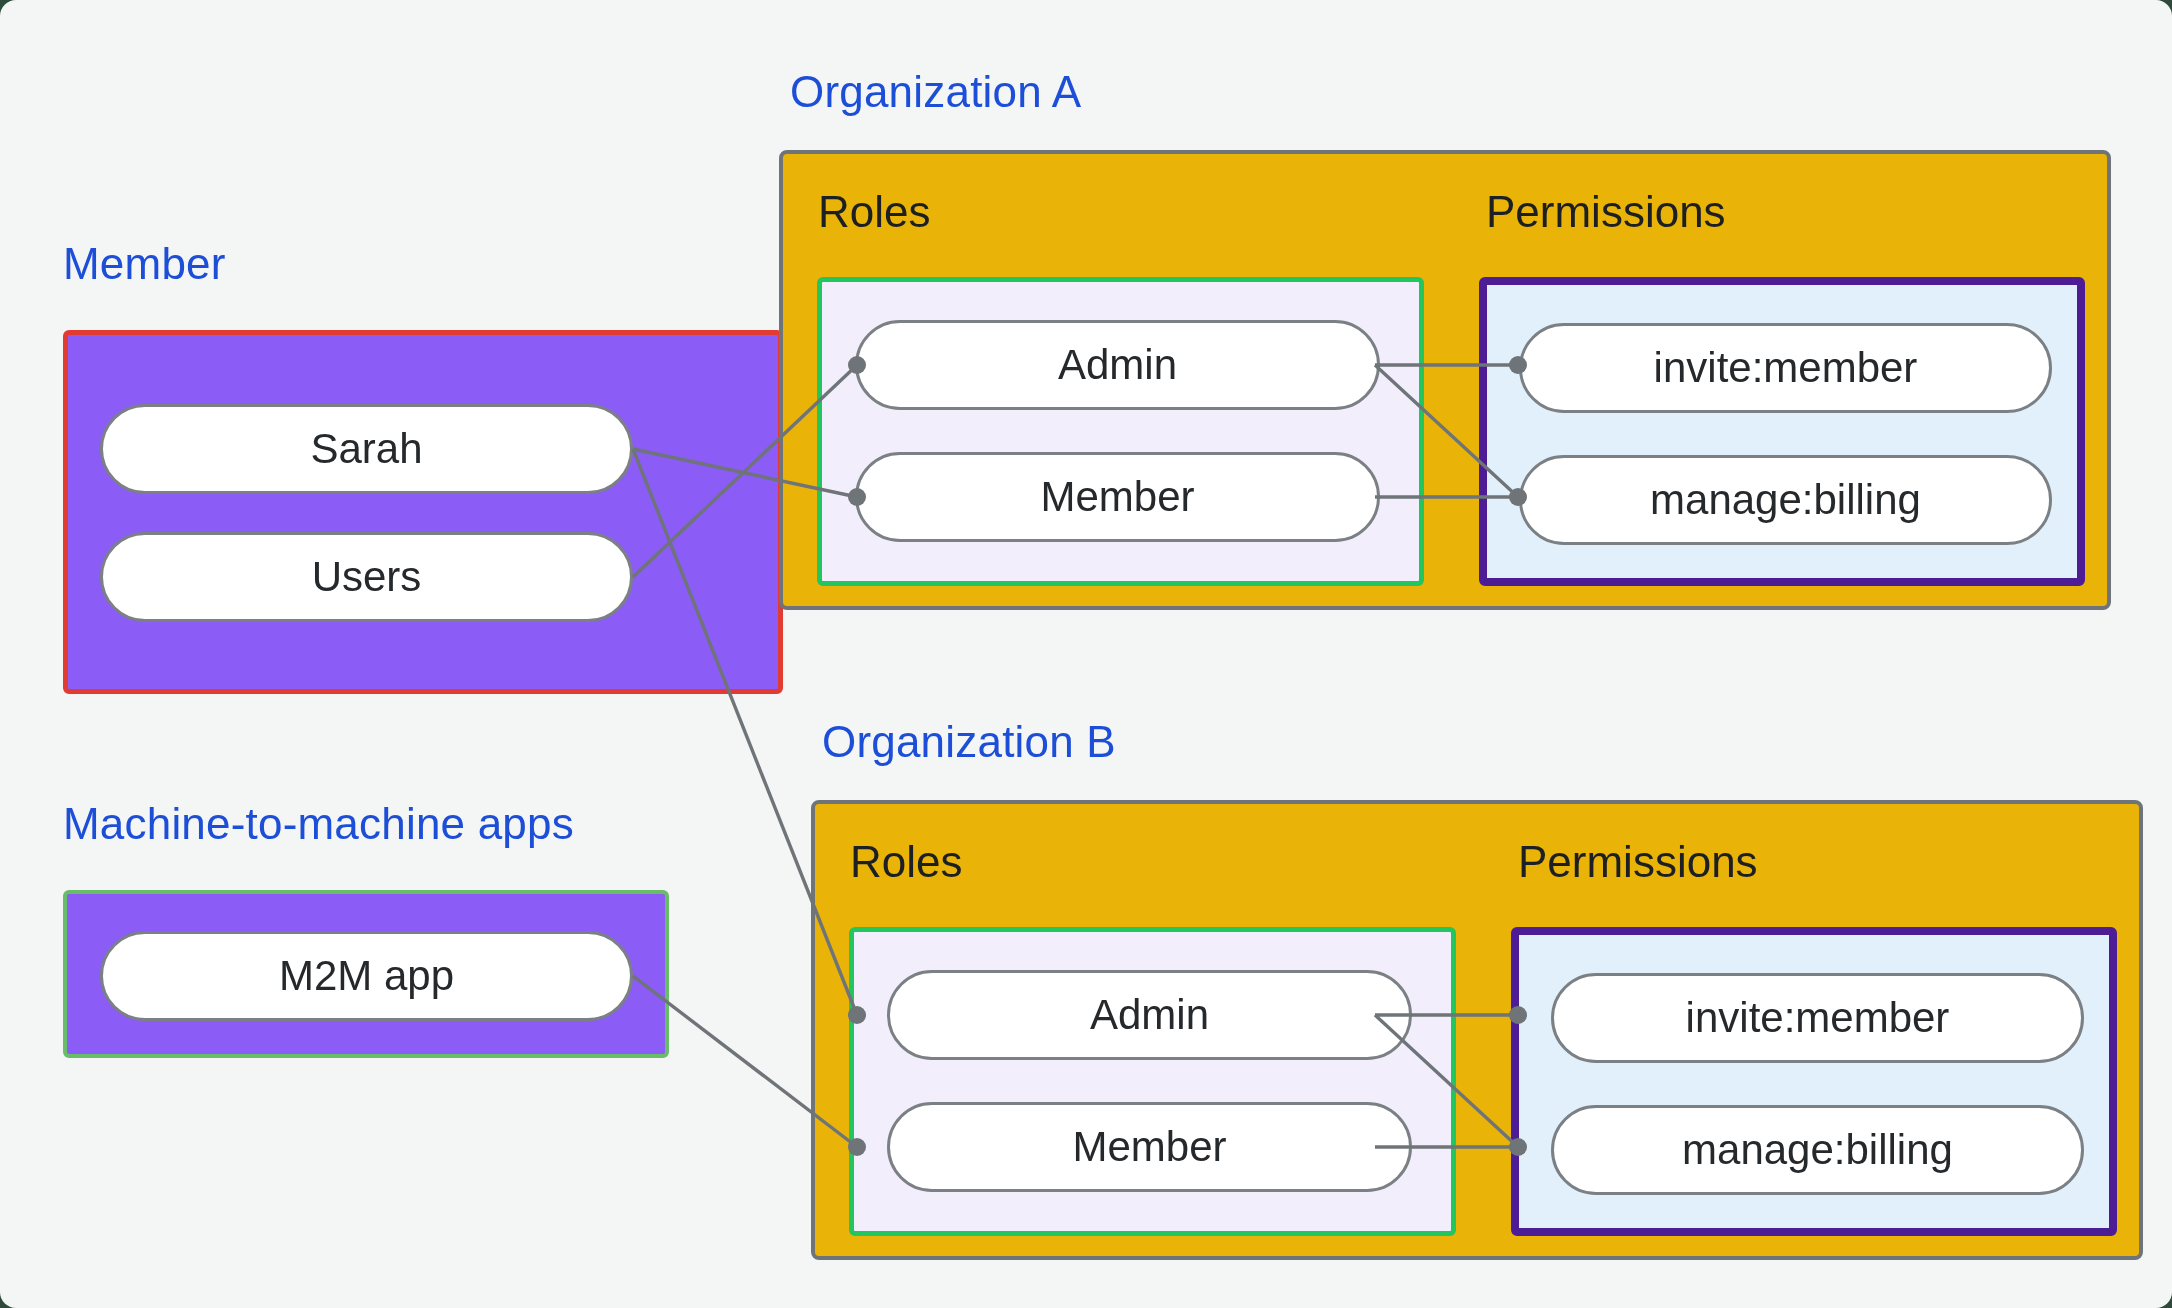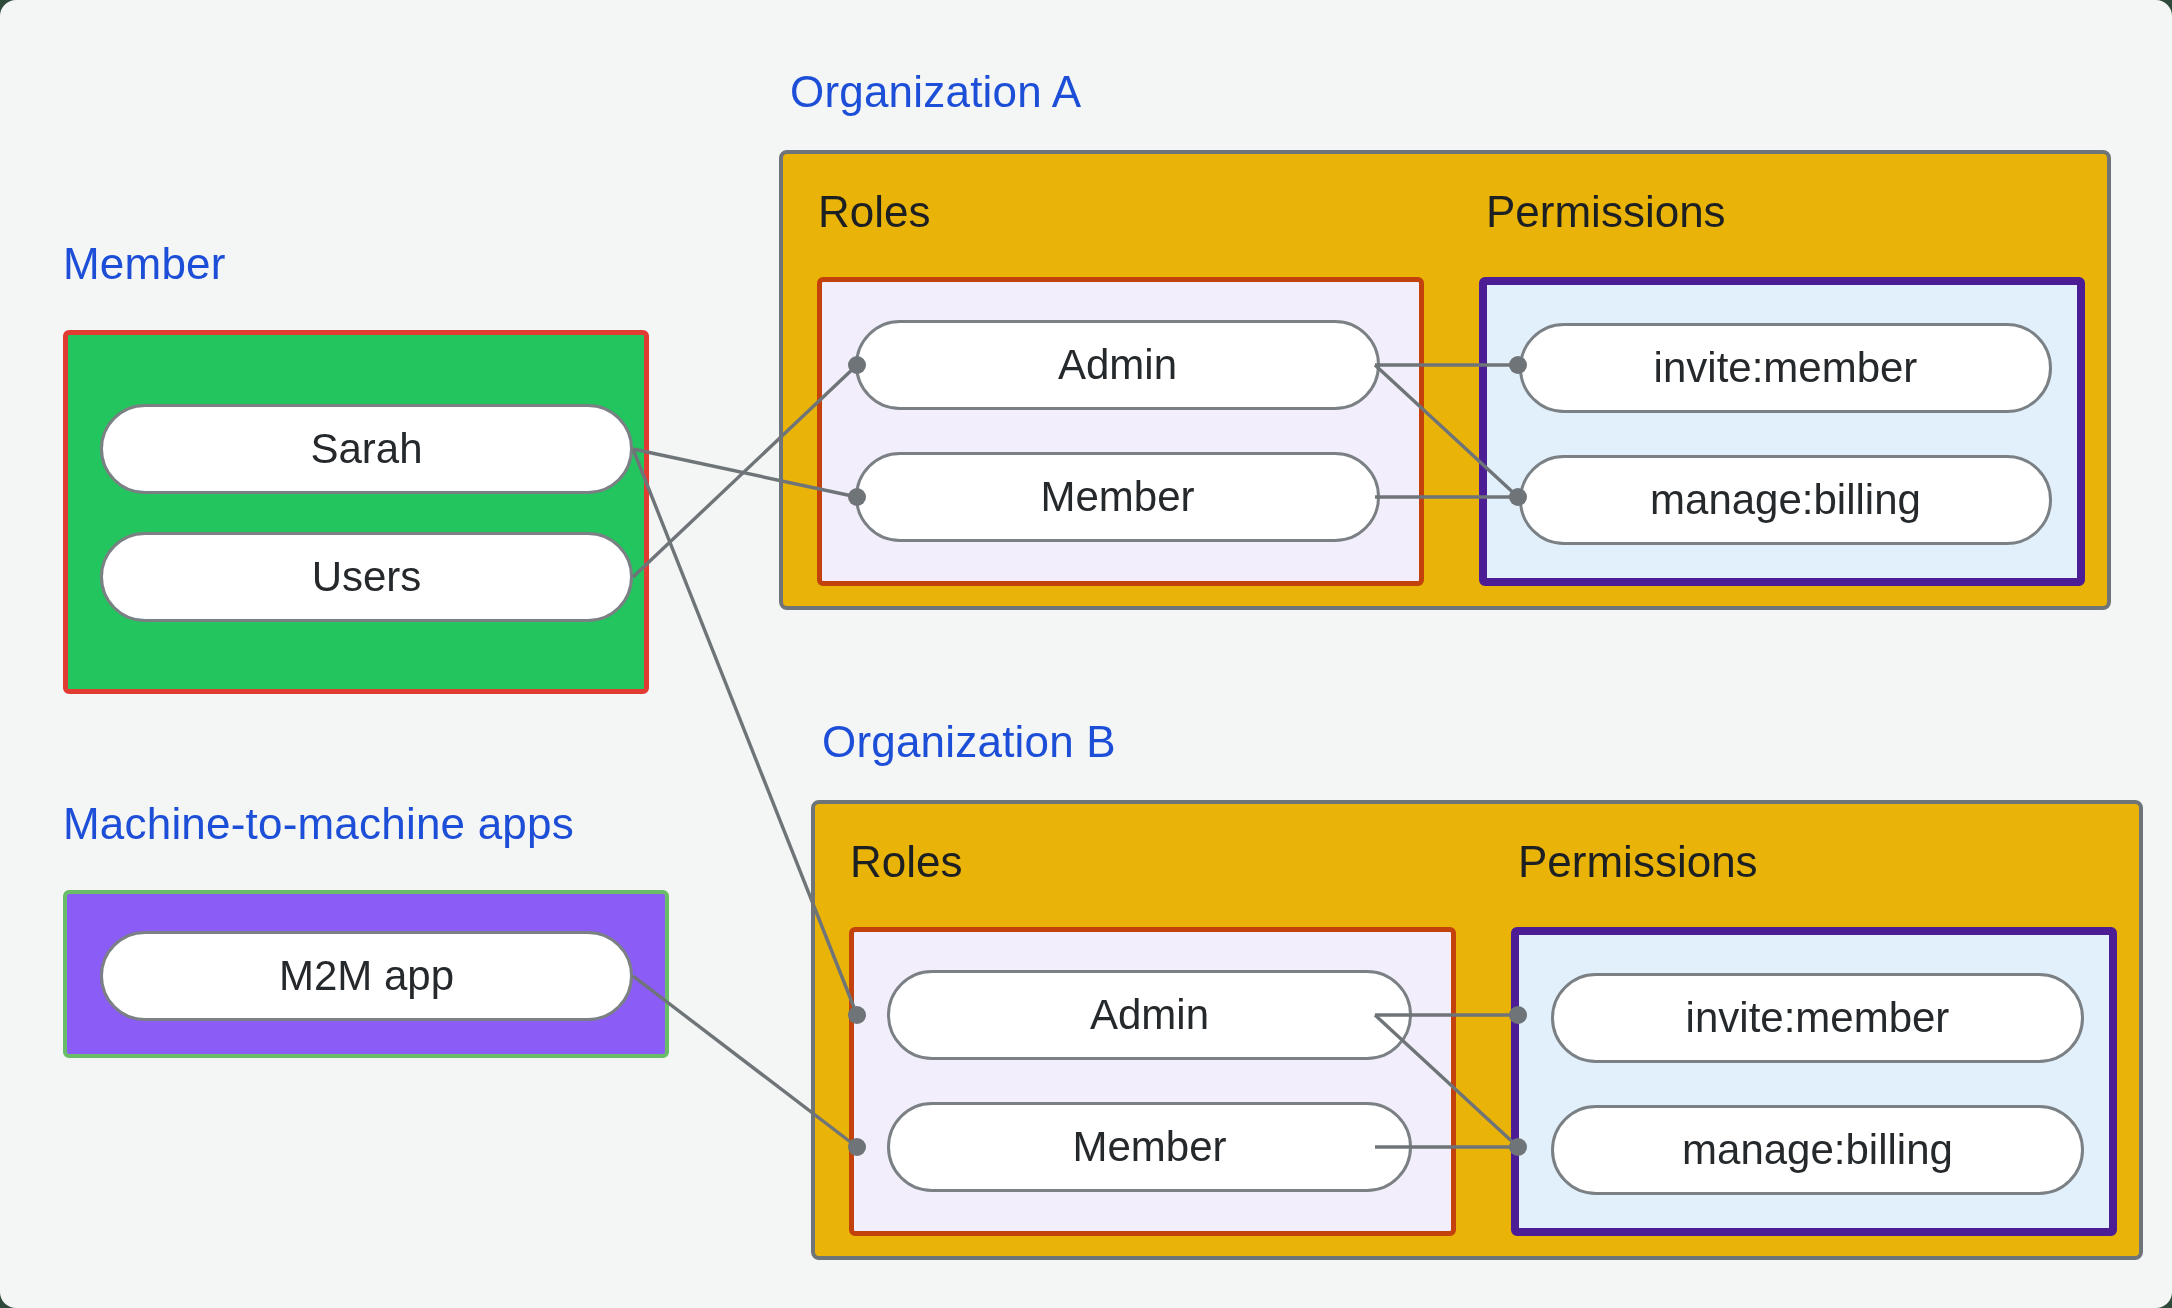--- a/index.html
+++ b/index.html
@@ -20,22 +20,22 @@
     margin:0;
     font-size:44px;
     font-weight:400;
     line-height:1.2;
     color:#1d4ed8;
     letter-spacing:0.2px;
     white-space:nowrap;
   }
   .groupbox{position:absolute;border-radius:8px;}
   #users-box{
-    left:63px;top:330px;width:586px;height:364px;
-    background:#22c55e;border:5px solid #e23b32;
+    left:63px;top:330px;width:720px;height:364px;
+    background:#8b5cf6;border:5px solid #e23b32;
     box-sizing:border-box;border-radius:6px;
   }
   #m2m-box{
     left:63px;top:890px;width:606px;height:168px;
     background:#8b5cf6;border:4px solid #69bd68;
     box-sizing:border-box;border-radius:6px;
   }
   .pill{
     position:absolute;
     width:533px;height:90px;
@@ -71,21 +71,21 @@
   }
   .roles-label{left:35px;top:32px;}
   .perms-label{left:703px;top:32px;}
   .subbox{
     position:absolute;
     top:123px;height:309px;
     box-sizing:border-box;border-radius:6px;
   }
   .subbox.roles{
     left:34px;width:607px;
-    background:#f2eefc;border:5px solid #c2410c;
+    background:#f2eefc;border:5px solid #22c55e;
   }
   .subbox.perms{
     left:696px;width:606px;
     background:#e2f0fc;border:8px solid #4c1d95;
   }
   .subbox .pill{left:33px;width:525px;}
   .subbox.perms .pill{left:32px;width:533px;}
   .pill.row-1{top:38px;}
   .pill.row-2{top:170px;}
 

